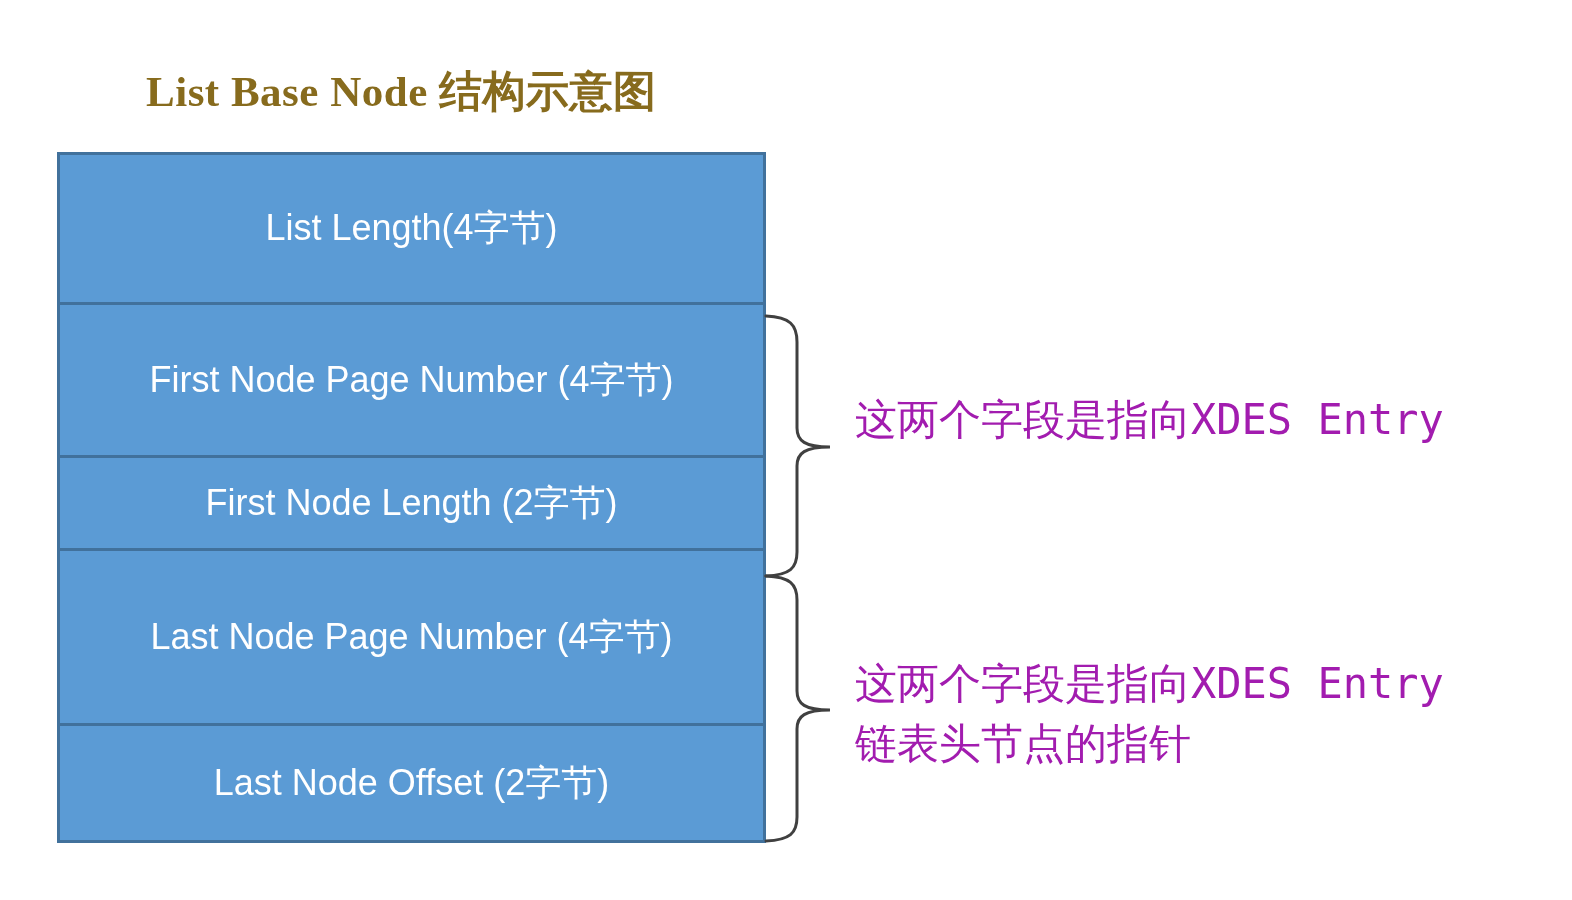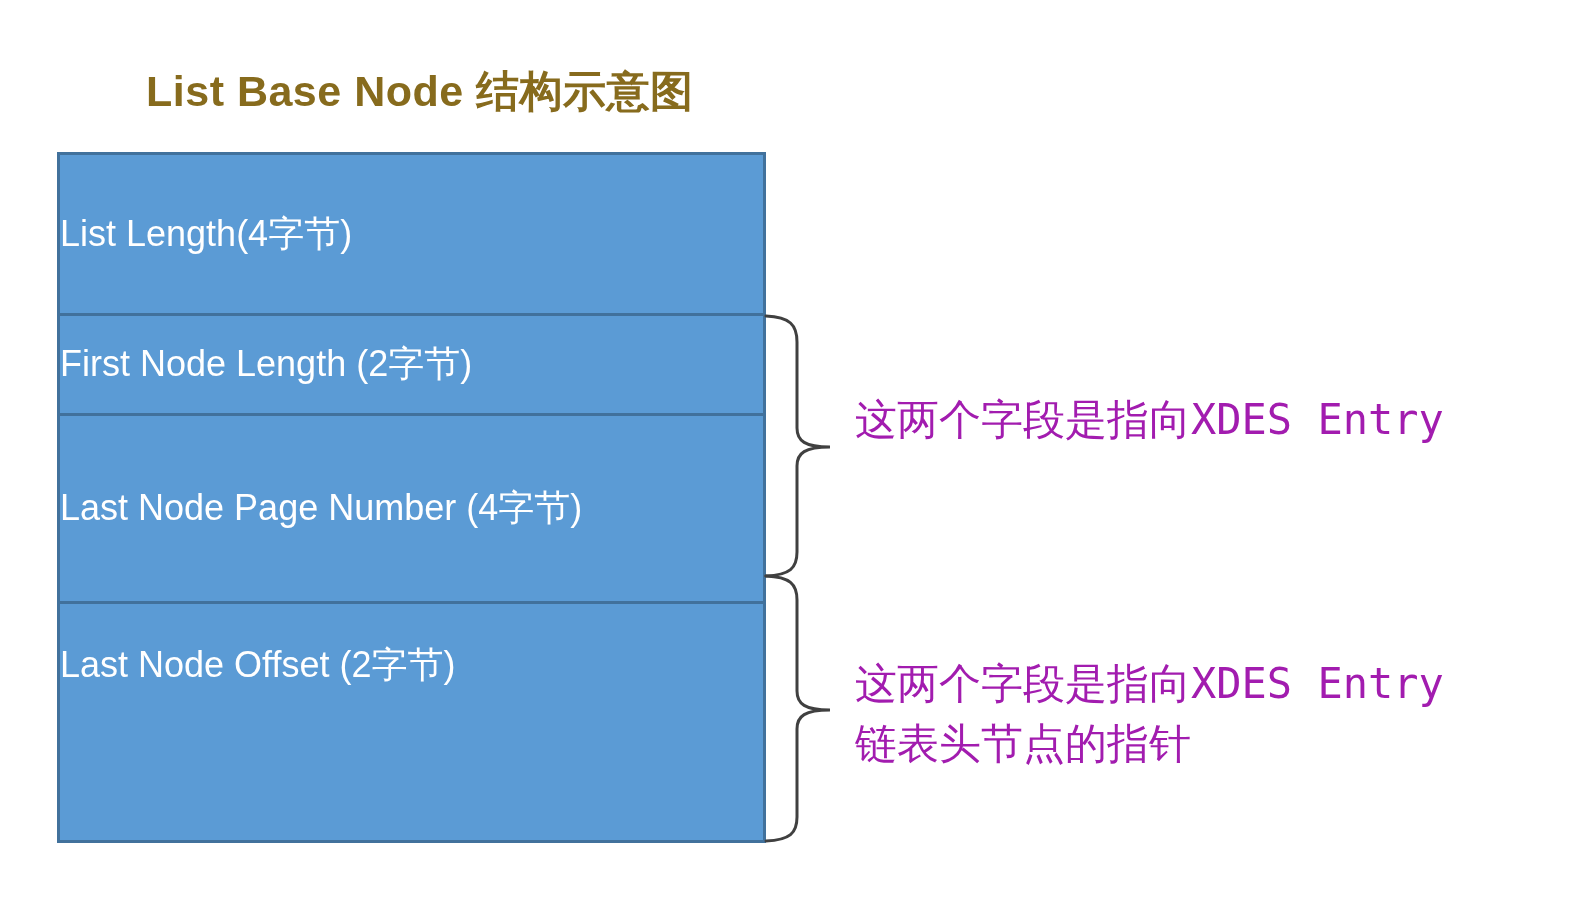--- a/index.html
+++ b/index.html
@@ -19,38 +19,39 @@
     position: absolute;
     left: 146px;
     top: 66px;
     margin: 0;
     font-size: 43px;
     line-height: 1.2;
     font-weight: bold;
     color: #876B1D;
     letter-spacing: 0.5px;
     white-space: nowrap;
+    font-family: Liberation Serif, serif;
   }
   .struct-table {
     position: absolute;
     left: 57px;
     top: 152px;
     width: 709px;
     height: 691px;
     box-sizing: border-box;
     background: #5B9BD5;
     border: 3px solid #41719C;
     display: flex;
     flex-direction: column;
   }
   .row {
     box-sizing: border-box;
     display: flex;
     align-items: center;
-    justify-content: flex-start;
+    justify-content: center;
     color: #ffffff;
     font-size: 36px;
     white-space: nowrap;
   }
   .row + .row { border-top: 3px solid #41719C; }
   .r1 { height: 158px; }
   .r2 { height: 164px; }
   .r3 { height: 100px; }
   .r4 { height: 188px; }
   .r5 { height: 125px; }
@@ -83,20 +84,23 @@
 <body>
 
 <div class="canvas">
 
   <h1 class="title">List Base Node 结构示意图</h1>
 
   <div class="struct-table">
     <div class="row r1">
       <span>List Length(4字节)</span>
     </div>
+    <div class="row r2">
+      <span>First Node Page Number (4字节)</span>
+    </div>
     <div class="row r3">
       <span>First Node Length (2字节)</span>
     </div>
     <div class="row r4">
       <span>Last Node Page Number (4字节)</span>
     </div>
     <div class="row r5">
       <span>Last Node Offset (2字节)</span>
     </div>
   </div>

